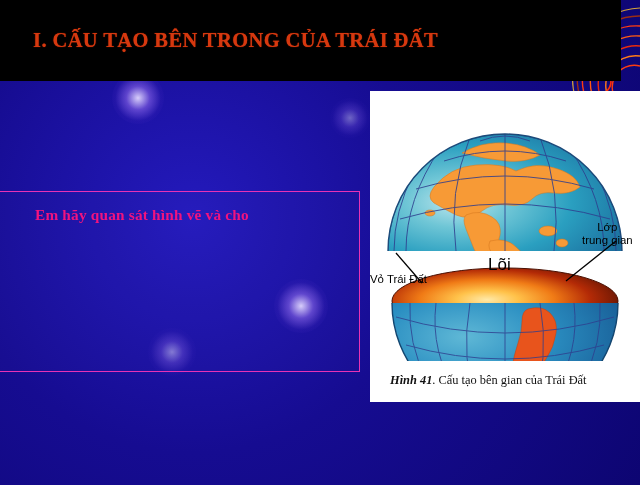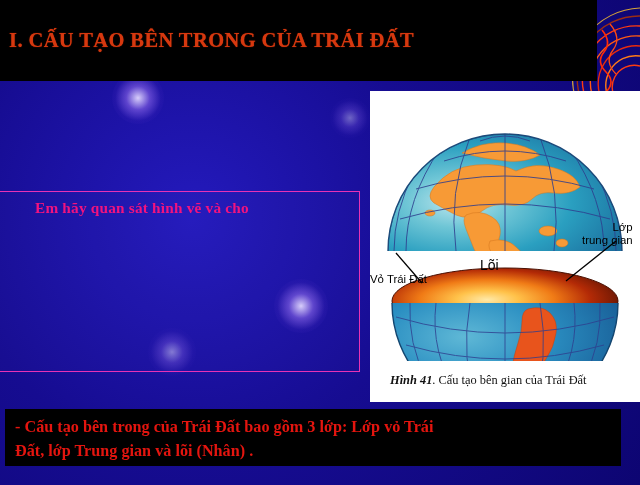--- a/index.html
+++ b/index.html
@@ -22,59 +22,59 @@
     pointer-events:none;
   }
 
   
   .deco{position:absolute;right:0;top:0;width:150px;height:105px;overflow:hidden;}
   .deco svg{display:block;}
 
   
   .titlebar{
     position:absolute;left:0;top:0;width:597px;height:81px;background:#000;
-    display:flex;align-items:center;
+    display:flex;align-items:center;padding-left:24px;
   }
   .title-text{
     color:#d6380f;font-weight:bold;font-size:20.5px;letter-spacing:.4px;
     padding-left:9px;white-space:nowrap;
     text-shadow:0 0 1px #b02c08;
   }
 
   
   .qbox{
     position:absolute;left:-2px;top:191px;width:362px;height:181px;
     border:1.5px solid #e832b4;
     box-sizing:border-box;
     background:rgba(255,255,255,0.012);
   }
   .qtext{
-    position:absolute;left:36px;top:4px;width:320px;
+    position:absolute;left:36px;top:11px;width:320px;
     color:#f2137e;font-weight:bold;font-size:15.3px;line-height:23px;
     letter-spacing:.2px;
   }
   .qtext .ln{display:block;white-space:nowrap;}
 
   
   .figpanel{
     position:absolute;left:370px;top:91px;width:282px;height:311px;
     background:#ffffff;overflow:hidden;
   }
   .figstage{position:absolute;left:0;top:0;width:270px;height:270px;}
 
   .fig-caption{
     position:absolute;left:20px;top:282px;width:262px;
     font-size:12.4px;color:#111;white-space:nowrap;
   }
   .fig-caption i{font-style:italic;font-weight:bold;}
 
   .lbl{position:absolute;font-family:"Liberation Sans",sans-serif;font-size:11.4px;color:#000;line-height:12.6px;}
   .lbl-vo{left:0;top:142px;white-space:nowrap;margin-top:40px;}
-  .lbl-lop{left:212px;top:130px;text-align:right;}
-  .lbl-loi{left:110px;top:168px;font-size:14px;text-align:right;}
+  .lbl-lop{left:212px;top:130px;text-align:center;}
+  .lbl-loi{left:118px;top:168px;font-size:17px;text-align:right;}
 
   
   .bottombar{
     position:absolute;left:5px;top:409px;width:616px;height:57px;background:#000;
   }
   .bottom-text{
     position:absolute;left:10px;top:6px;width:600px;
     color:#e4150f;font-weight:bold;font-size:16.2px;line-height:24px;
   }
   .bottom-text .ln{display:block;white-space:nowrap;}
@@ -225,20 +225,14 @@
         <span>trung gian</span>
       </div>
       <div class="lbl lbl-loi">Lõi</div>
     </div>
 
     <div class="fig-caption">
       <i>Hình 41</i><span>. Cấu tạo bên gian của Trái Đất</span>
     </div>
   </div>
 
-  <div class="bottombar">
-    <div class="bottom-text">
-      <span class="ln">- Cấu tạo bên trong của  Trái Đất bao gồm 3 lớp: Lớp vỏ Trái</span>
-      <span class="ln">Đất, lớp Trung gian và lõi (Nhân) .</span>
-    </div>
-  </div>
 
 </div>
 
 </body></html>

